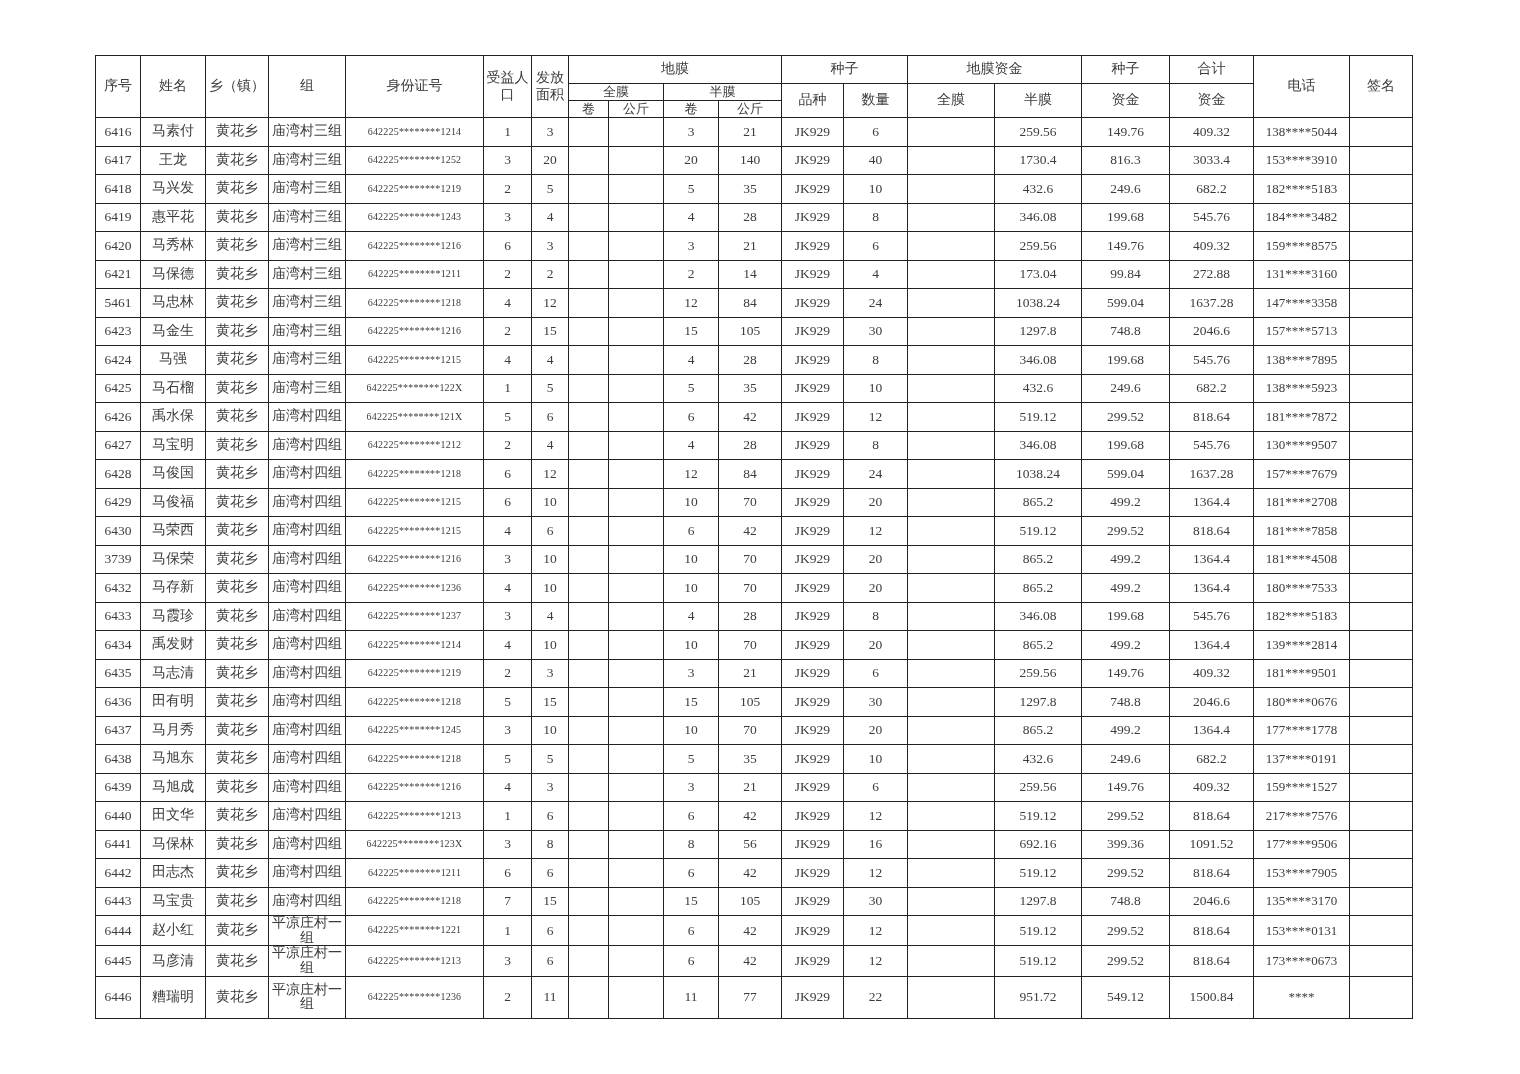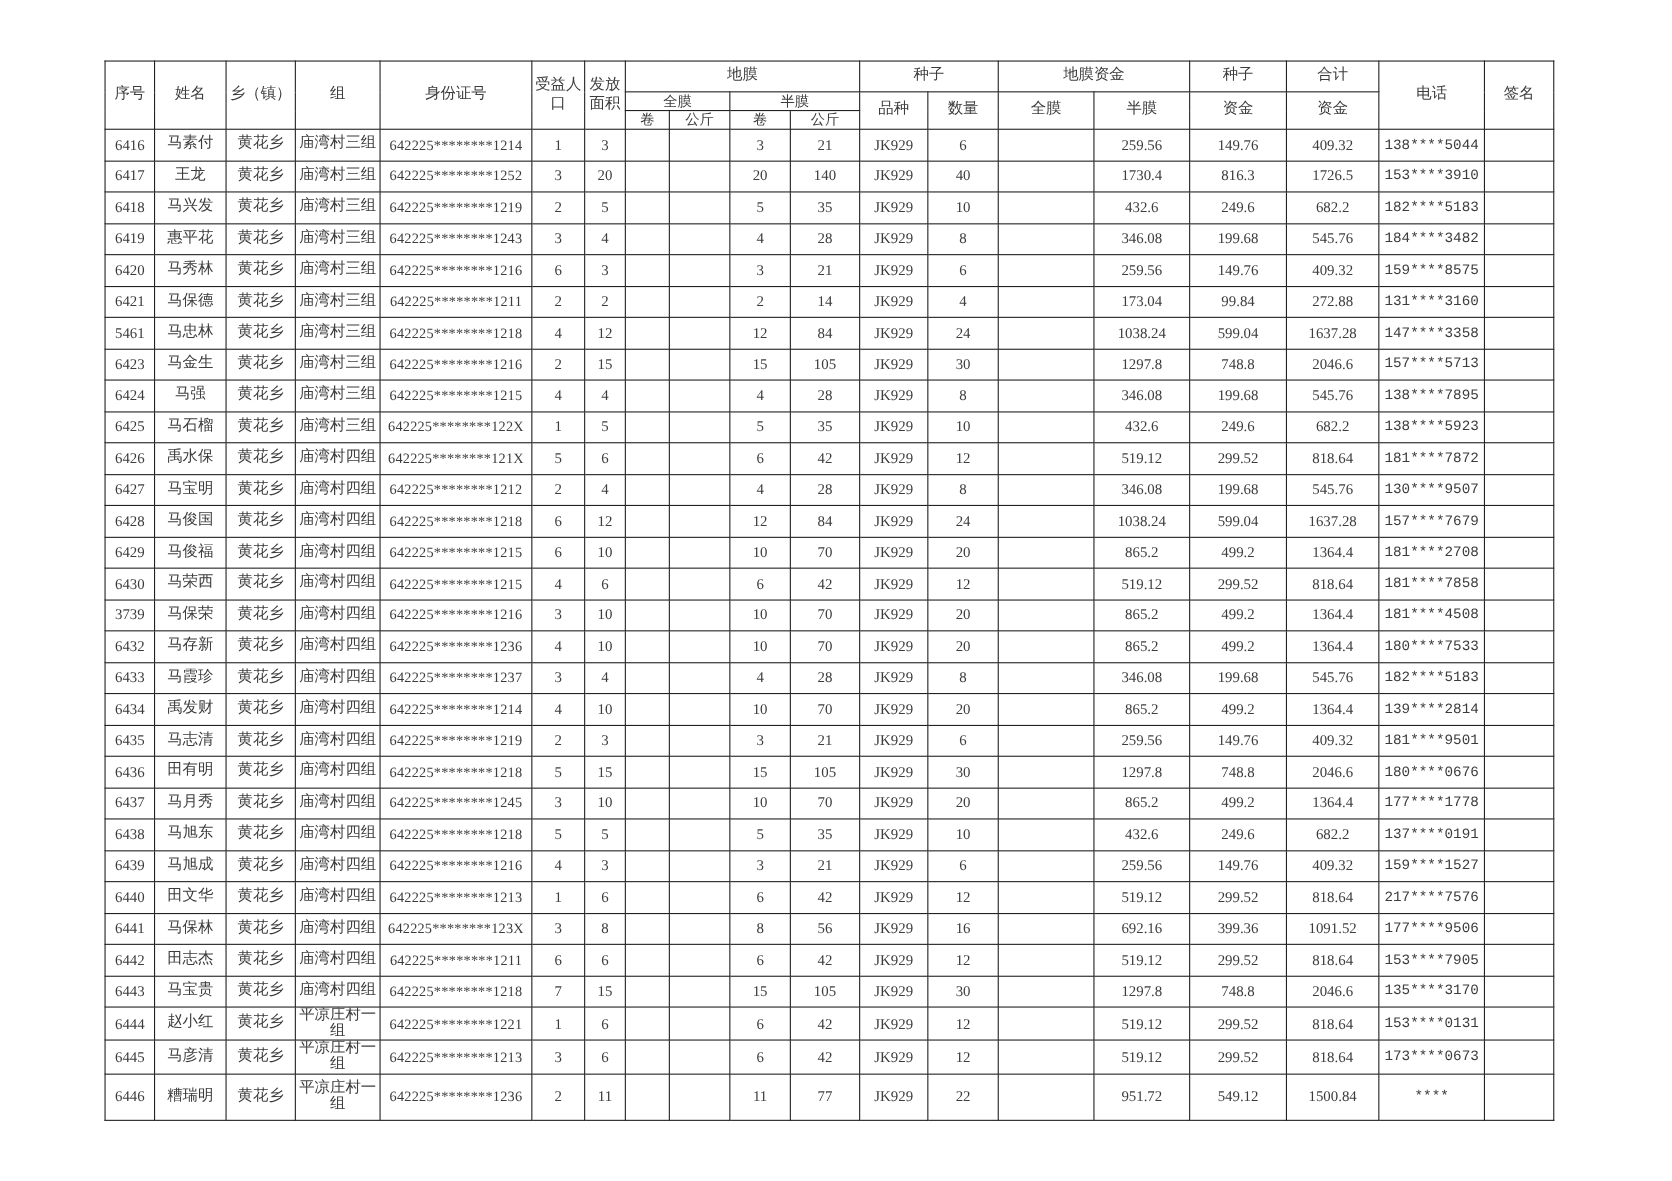--- a/index.html
+++ b/index.html
@@ -28,23 +28,23 @@
     white-space: normal;
   }
   thead tr.h1 { height: 28px; }
   thead tr.h2 { height: 17px; }
   thead tr.h3 { height: 17px; }
   thead th { font-size: 14px; line-height: 1.15; }
   thead th.small { font-size: 13px; }
   tbody tr { height: 28.5px; }
   tbody tr:last-child { height: 42px; }
   tbody td { font-size: 13.5px; line-height: 1.05; }
-  td.col-id-number { font-size: 13px; letter-spacing: 0.2px; }
+  td.col-id-number { font-size: 10px; letter-spacing: 0.2px; }
   td.col-name, td.col-township, td.col-group { font-size: 14px; }
-  td.col-phone { font-size: 13px; font-family: Liberation Mono, monospace; }
+  td.col-phone { font-size: 13px; }
 </style>
 </head>
 <body>
 
 <div class="sheet">
   <table class="ledger">
     <colgroup>
       <col style="width:45px">
         <col style="width:65px">
         <col style="width:63px">
@@ -131,21 +131,21 @@
           <td class="col-area">20</td>
           <td class="col-full-film-rolls"></td>
           <td class="col-full-film-kg"></td>
           <td class="col-half-film-rolls">20</td>
           <td class="col-half-film-kg">140</td>
           <td class="col-seed-variety">JK929</td>
           <td class="col-seed-quantity">40</td>
           <td class="col-full-film-fund"></td>
           <td class="col-half-film-fund">1730.4</td>
           <td class="col-seed-fund">816.3</td>
-          <td class="col-total-fund">1726.5</td>
+          <td class="col-total-fund">3033.4</td>
           <td class="col-phone">153****3910</td>
           <td class="col-signature"></td>
         </tr>
         <tr>
           <td class="col-serial">6418</td>
           <td class="col-name">马兴发</td>
           <td class="col-township">黄花乡</td>
           <td class="col-group">庙湾村三组</td>
           <td class="col-id-number">642225********1219</td>
           <td class="col-beneficiaries">2</td>

